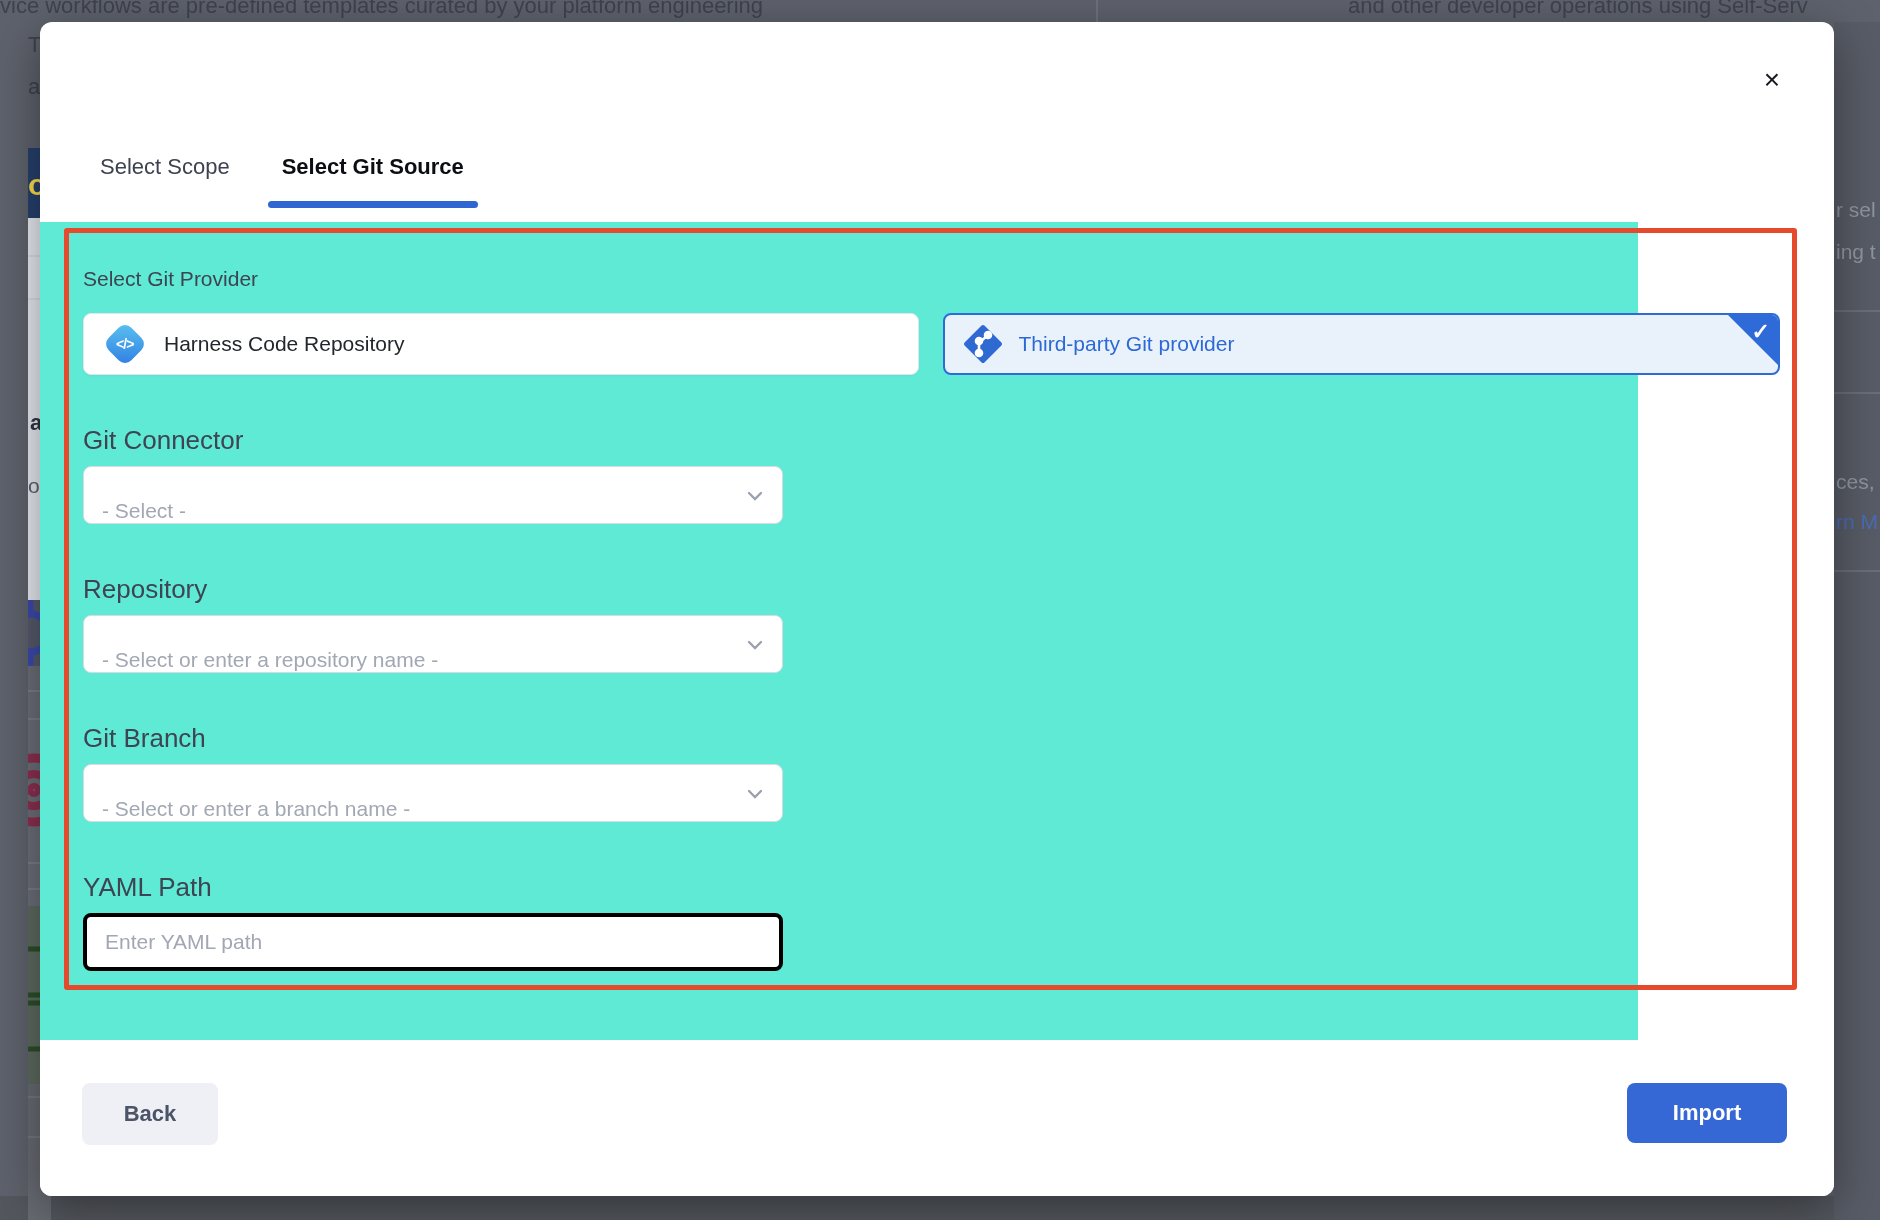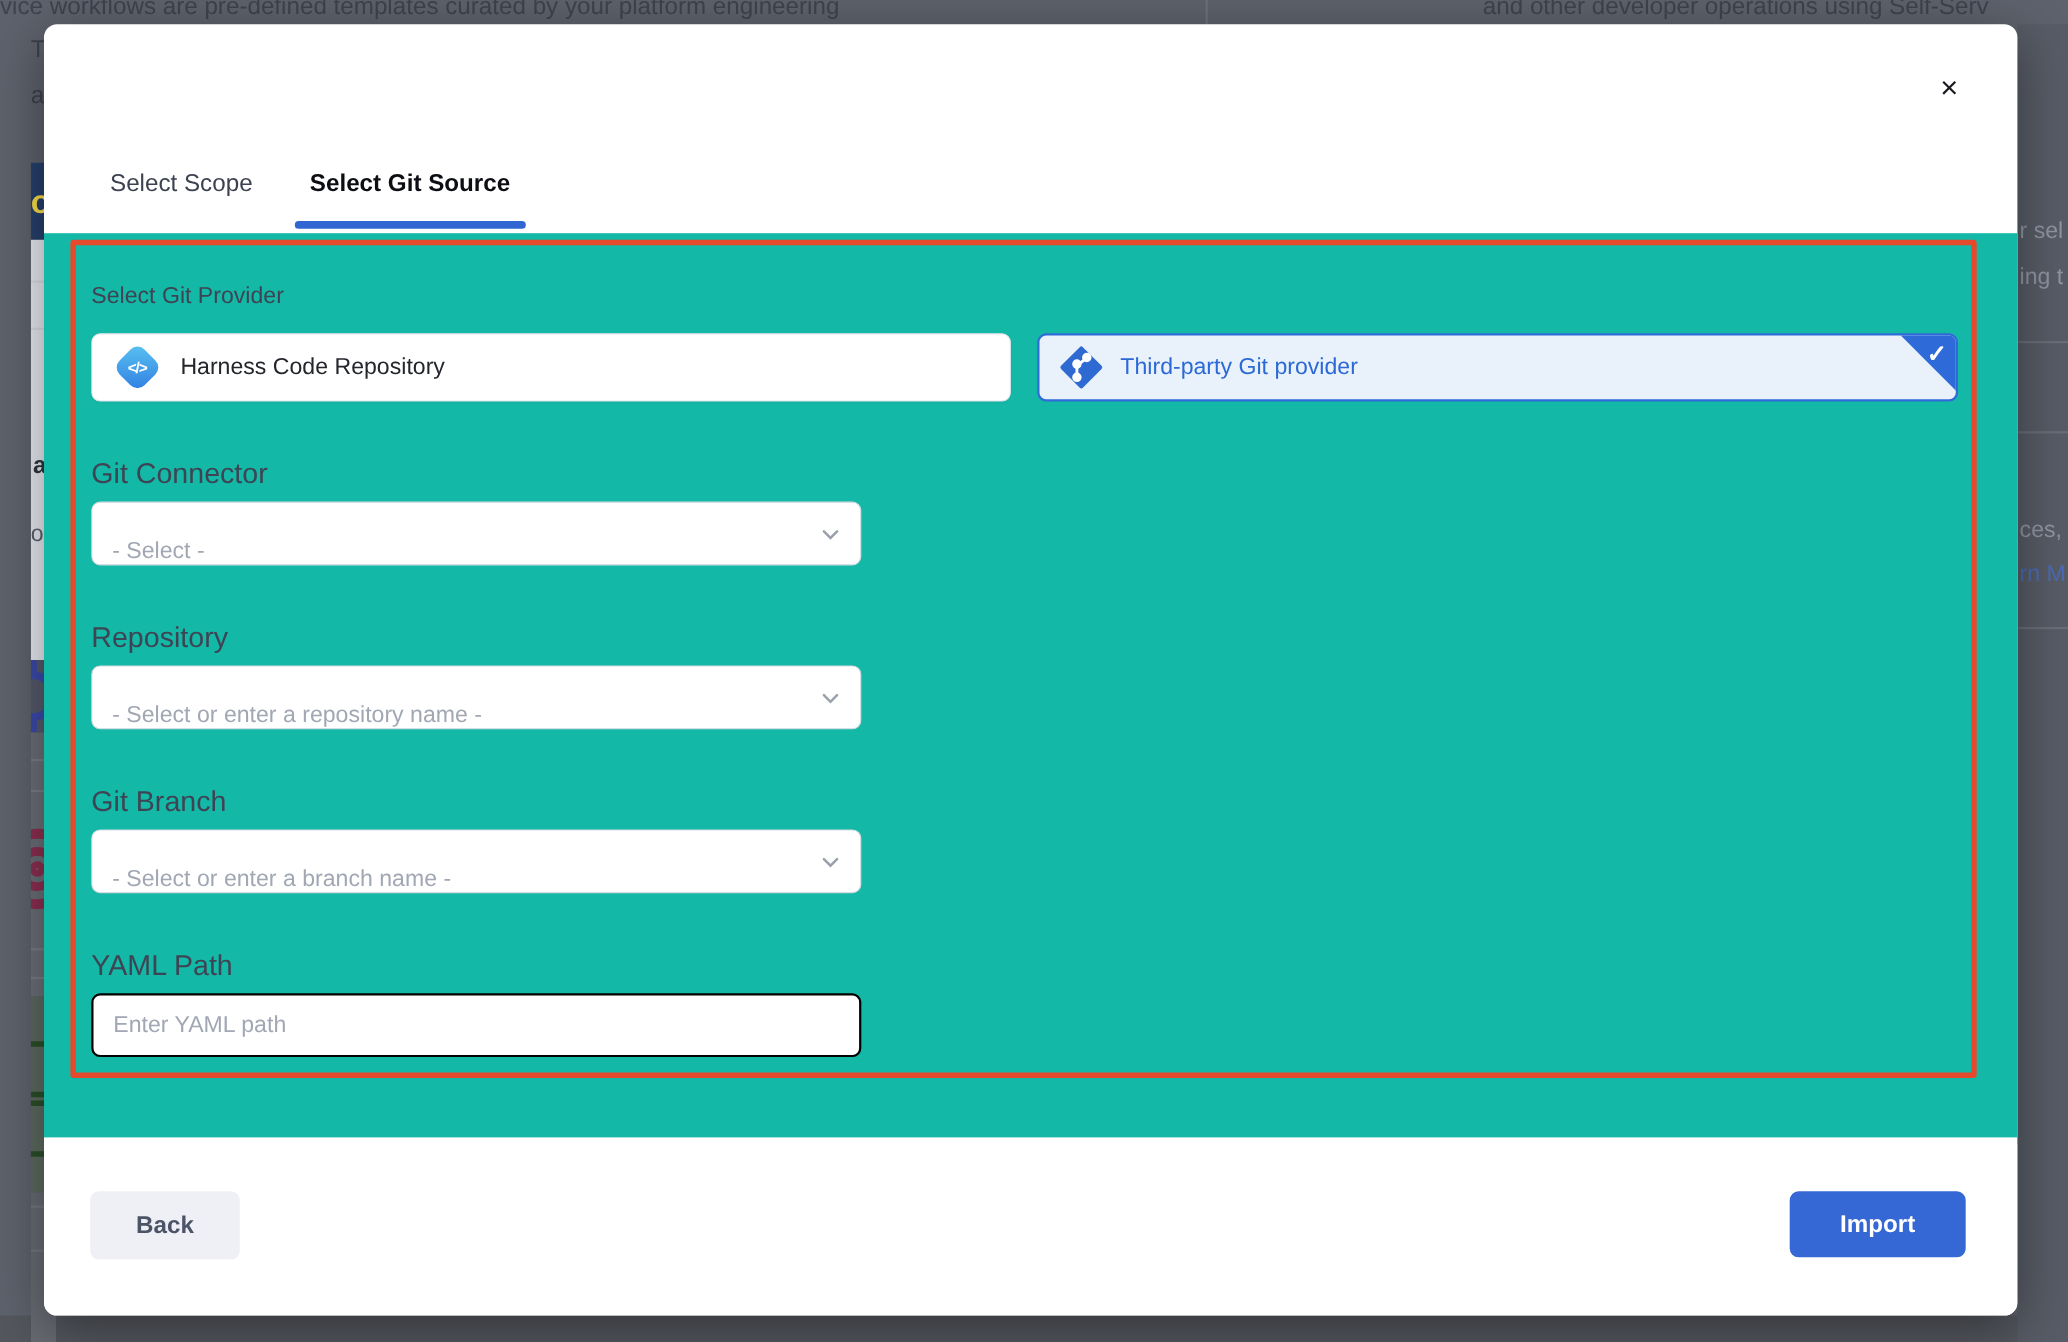--- a/index.html
+++ b/index.html
@@ -32,21 +32,21 @@
                  font-size:28px; color:#17191e; display:flex; align-items:center; justify-content:center;
                  cursor:pointer; line-height:1; }
 
   .tabs { position:absolute; left:60px; top:132px; display:flex; gap:52px; }
   .tab { font-size:22px; padding-bottom:28px; position:relative; cursor:pointer; }
   .tab-inactive { color:#3d4250; font-weight:500; }
   .tab-active { color:#0c0e13; font-weight:700; }
   .tab-underline { position:absolute; left:-14px; right:-14px; bottom:0; height:7px;
                    border-radius:4px; background:#3166d2; }
 
-  .modal-body { position:absolute; left:0; top:190px; width:1794px; height:822px; background:#14b8a6; }
+  .modal-body { position:absolute; left:0; top:200px; width:1598px; height:822px; background:#5eead4; }
 
   .highlight-box { position:absolute; left:24px; top:6px; width:1733px; height:762px;
                    border:5px solid #e64a2c; border-radius:3px; }
   .box-inner { padding:34px 12px 0 14px; }
 
   .field-label { font-size:26px; color:#3e4453; }
   .provider-label { font-size:21px; color:#3e4453; }
 
   .cards { display:flex; gap:24px; margin-top:22px; }
   .card { flex:1; height:62px; border-radius:8px; display:flex; align-items:center;
@@ -67,21 +67,21 @@
   .corner-check-glyph { position:absolute; top:4px; right:8px; color:#ffffff;
                         font-size:22px; font-weight:700; }
 
   .form-field-label { margin-top:50px; }
   .field-box { margin-top:10px; width:700px; height:58px; background:#ffffff;
                border:1px solid #d6dae2; border-radius:8px; display:flex; align-items:flex-end;
                padding:0 18px; position:relative; cursor:pointer; }
   .placeholder { font-size:21px; color:#a1a7b3; }
   .chevron { position:absolute; right:16px; top:18px; }
   .yaml-input { margin-top:10px; width:700px; height:58px; background:#ffffff;
-                border:2px solid #000000; border-radius:8px; padding:0 18px;
+                border:4px solid #000000; border-radius:8px; padding:0 18px;
                 font-size:21px; color:#2b2f38; font-family:"Liberation Sans", sans-serif; outline:none; }
   .yaml-input::placeholder { color:#a1a7b3; }
 
   .modal-footer { position:absolute; left:0; bottom:0; width:1794px; height:156px; background:#ffffff; }
   .btn-back { position:absolute; left:42px; top:43px; width:136px; height:62px;
               background:#eff0f5; border:none; border-radius:8px; font-size:22px; font-weight:600;
               color:#4c5468; cursor:pointer; font-family:"Liberation Sans", sans-serif; }
   .btn-import { position:absolute; right:47px; top:43px; width:160px; height:60px;
                 background:#3568d4; border:none; border-radius:8px; font-size:22px; font-weight:700;
                 color:#ffffff; cursor:pointer; font-family:"Liberation Sans", sans-serif;text-align:center; }

